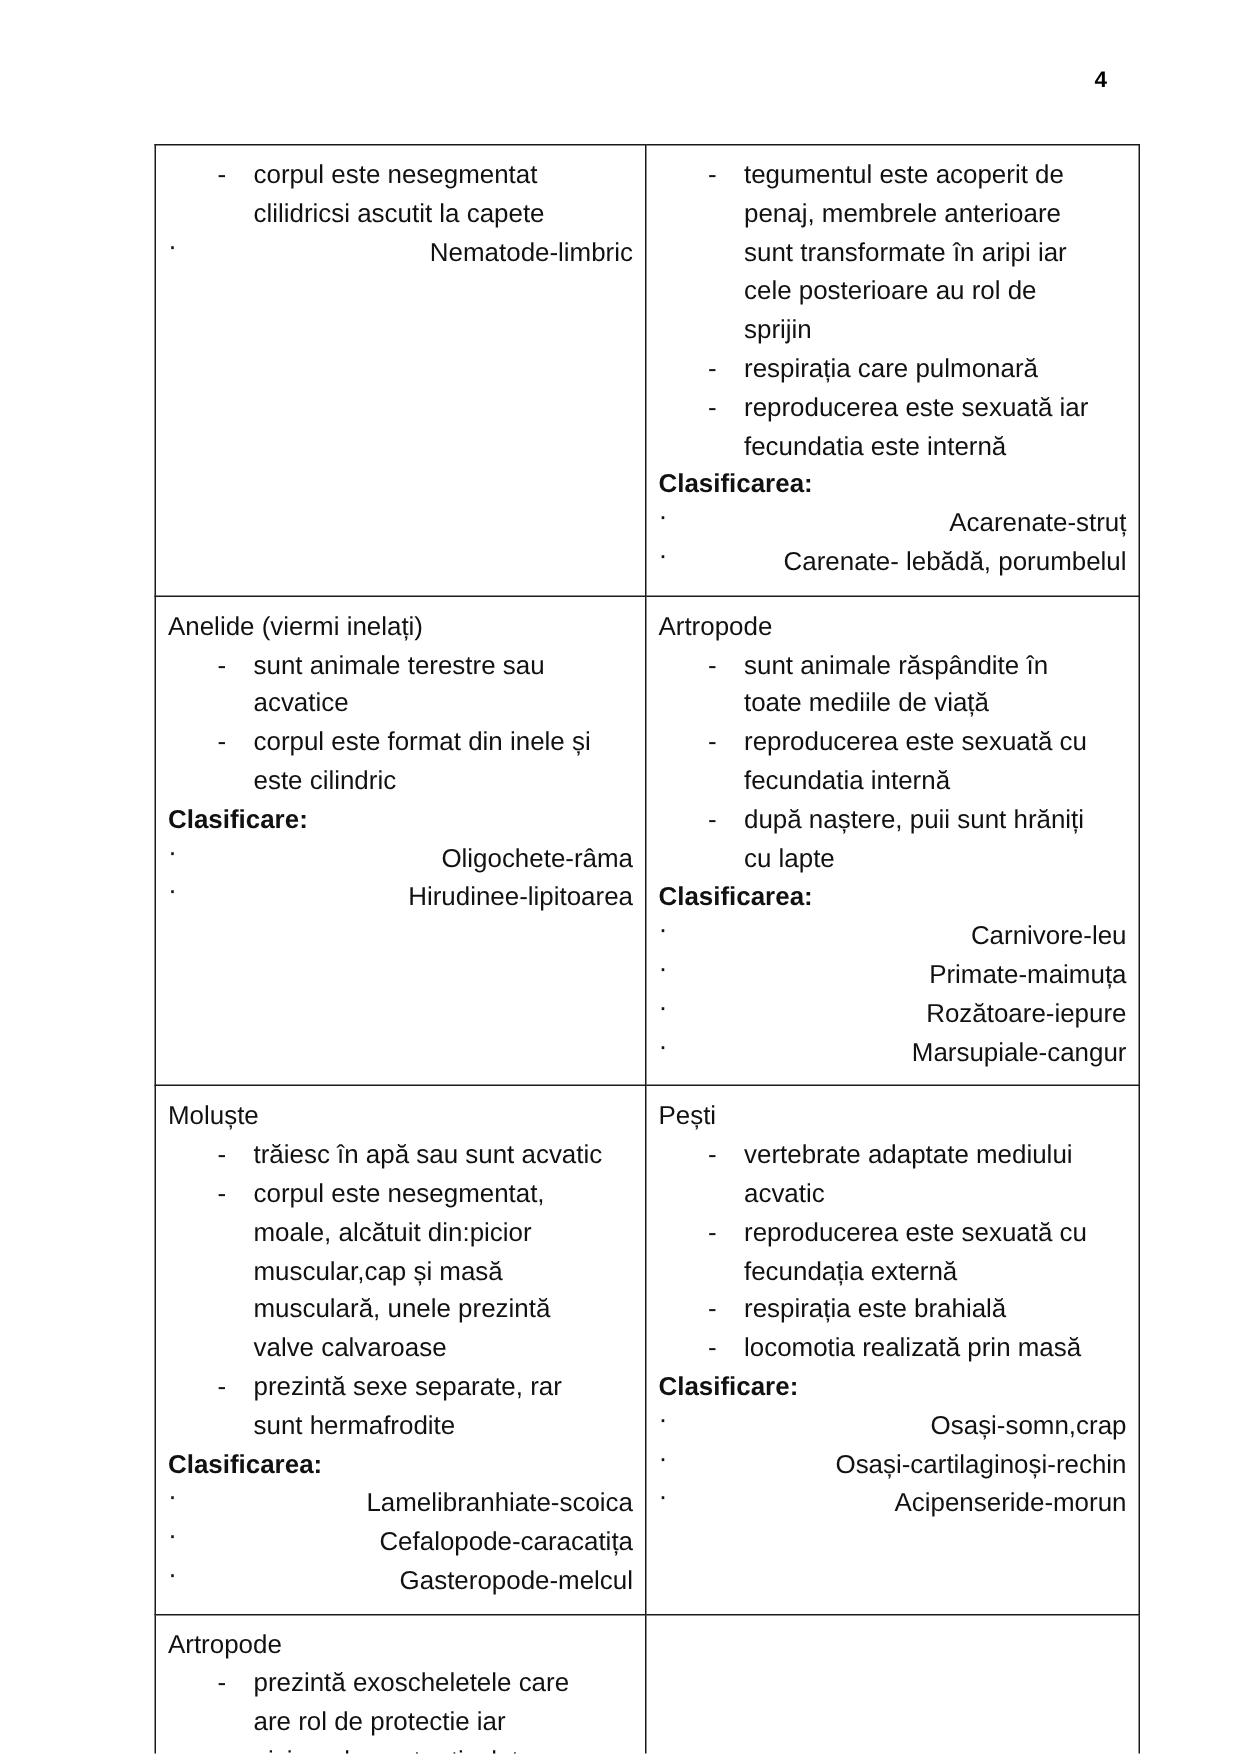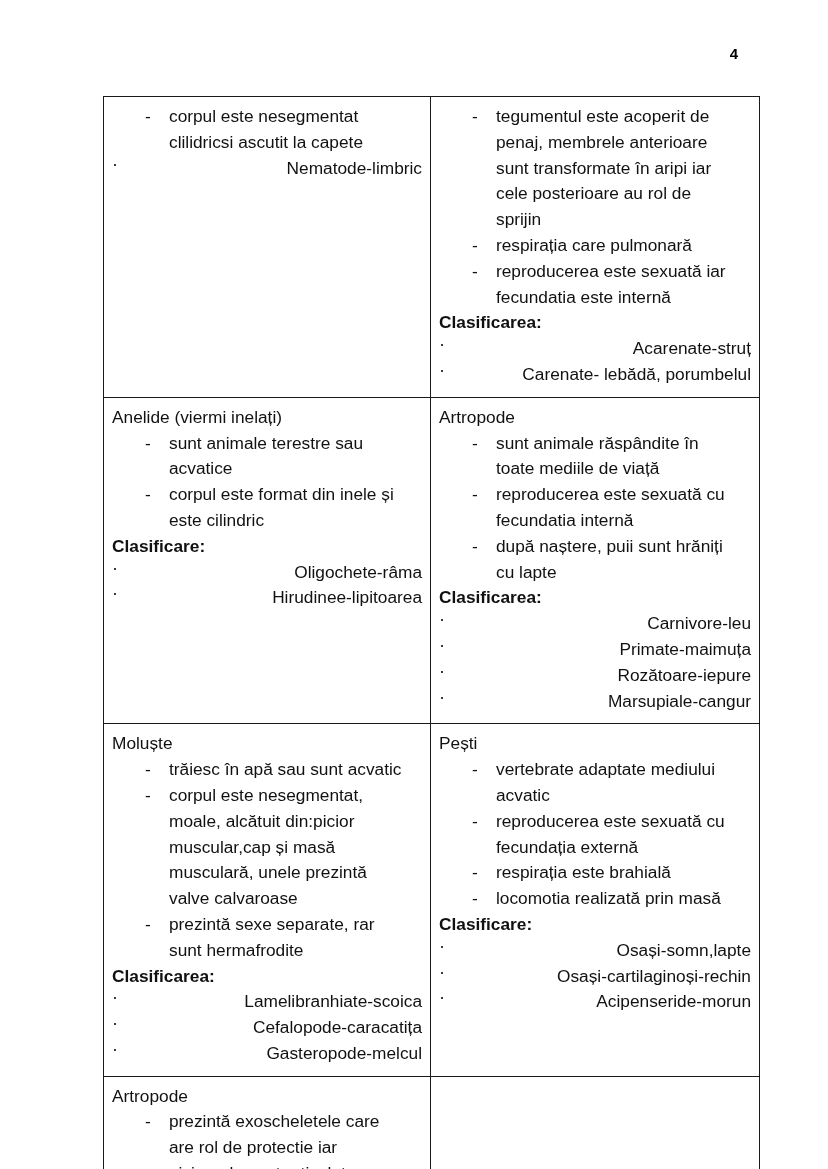--- a/index.html
+++ b/index.html
@@ -212,21 +212,21 @@
           <ul class="dash-list">
             <li>vertebrate adaptate mediului
 acvatic</li>
             <li>reproducerea este sexuată cu
 fecundația externă</li>
             <li>respirația este brahială</li>
             <li>locomotia realizată prin masă</li>
           </ul>
           <span class="class-label">Clasificare:</span>
           <ul class="dot-list">
-            <li>Osași-somn,lapte</li>
+            <li>Osași-somn,crap</li>
             <li>Osași-cartilaginoși-rechin</li>
             <li>Acipenseride-morun</li>
           </ul>
         </td>
       </tr>
 
       <tr style="height:158px;">
         <td class="col-left">
           <span class="cell-title">Artropode</span>
           <ul class="dash-list">

